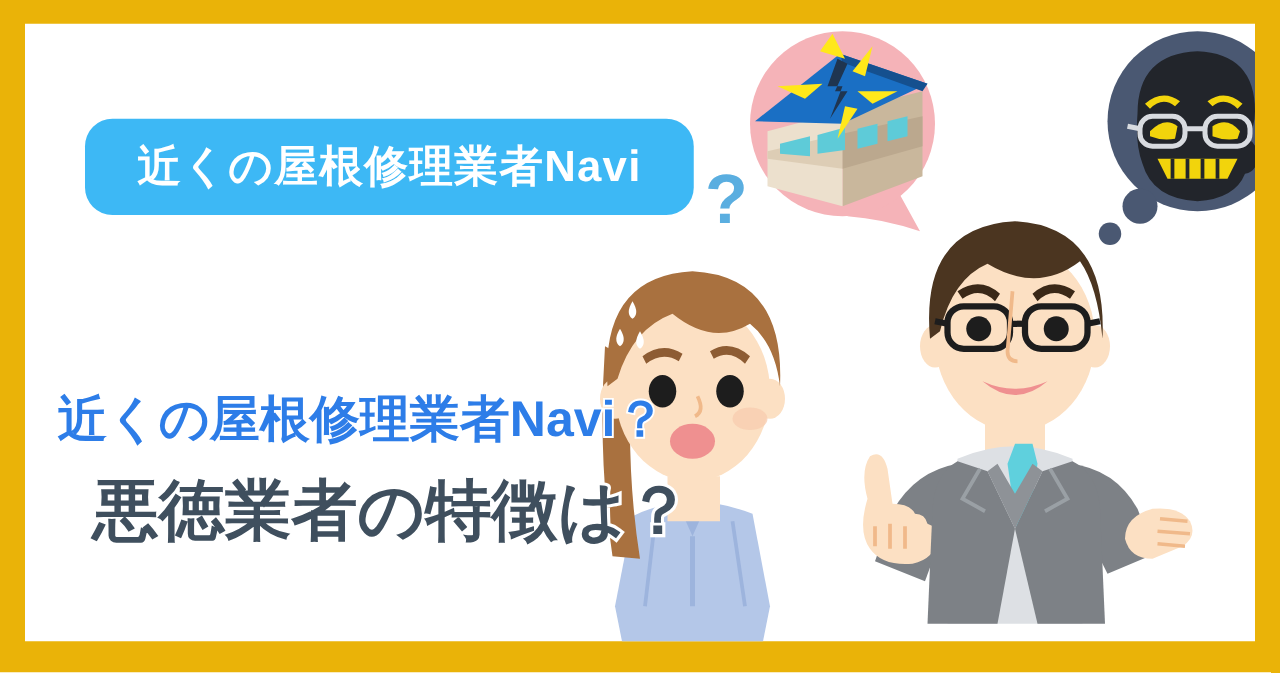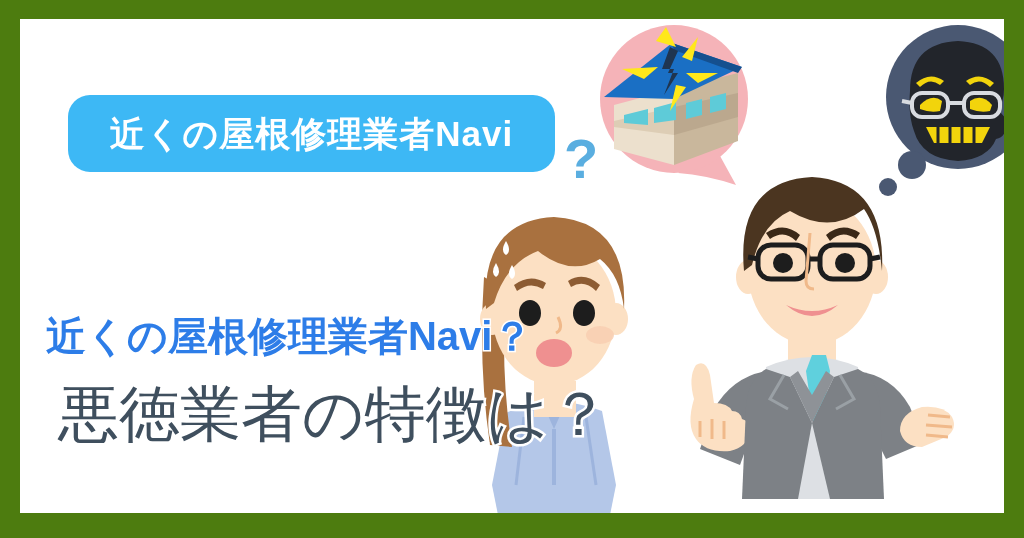--- a/index.html
+++ b/index.html
@@ -7,21 +7,21 @@
     padding: 0;
     background: #ffffff;
   }
   body {
     font-family: "Liberation Sans", "DejaVu Sans", sans-serif;
   }
   #canvas {
     position: relative;
     width: 1024px;
     height: 538px;
-    background: #4d7c0f;
+    background: #eab308;
     overflow: hidden;
   }
   #inner {
     position: absolute;
     left: 20px;
     top: 19px;
     width: 984px;
     height: 494px;
     background: #ffffff;
     overflow: hidden;
@@ -69,24 +69,24 @@
     color: #2d7de8;
     letter-spacing: 0px;
     z-index: 45;
     line-height: 1.15;
     white-space: nowrap;
     -webkit-text-stroke: 3px #ffffff;
     paint-order: stroke fill;
   }
   #headline {
     position: absolute;
-    left: 38px;
+    left: 54px;
     top: 360px;
-    font-size: 61px;
-    font-weight: normal;
+    font-size: 53px;
+    font-weight: bold;
     color: #3f4f5e;
     letter-spacing: 0px;
     z-index: 45;
     line-height: 1.15;
     white-space: nowrap;
     -webkit-text-stroke: 5px #ffffff;
     paint-order: stroke fill;
   }
 
   

